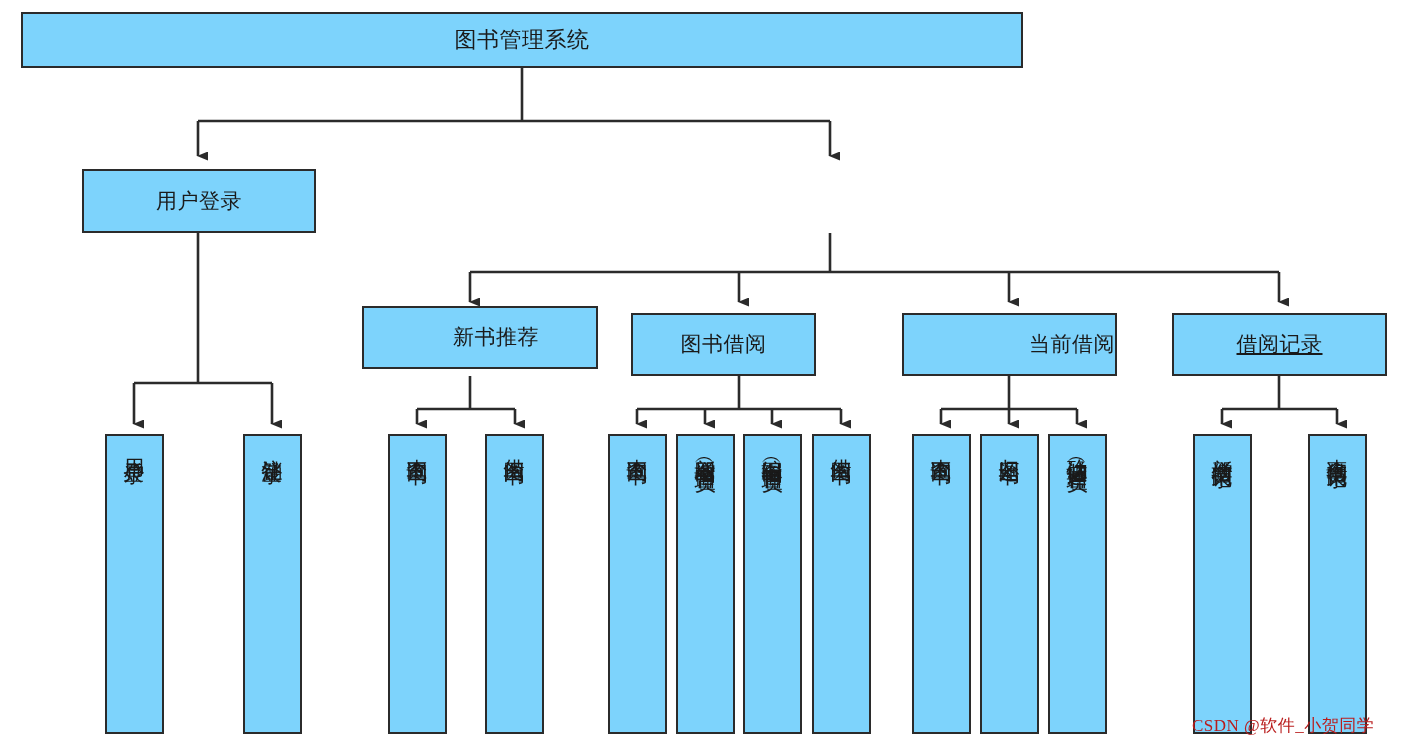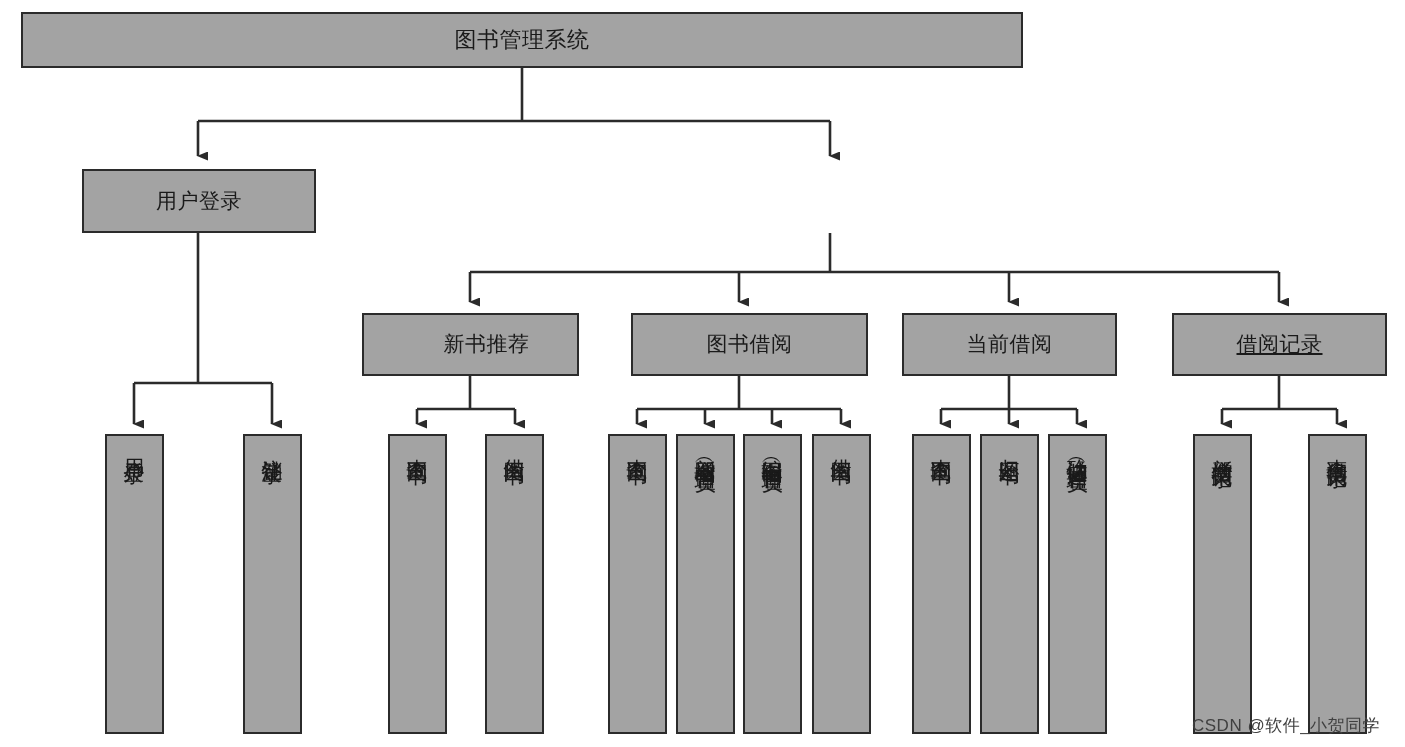--- a/index.html
+++ b/index.html
@@ -23,21 +23,21 @@
     left: 0;
     top: 0;
     width: 1405px;
     height: 747px;
     pointer-events: none;
   }
   .node {
     position: absolute;
     box-sizing: border-box;
     border: 2px solid #2b2b2b;
-    background: #a3a3a3;
+    background: #7dd3fc;
     display: flex;
     align-items: center;
     justify-content: center;
     color: #1a1a1a;
     line-height: 1.18;
   }
   .node.h {
     font-size: 21px;
     letter-spacing: 0.5px;
   }
@@ -53,23 +53,24 @@
   .node.v .vtext {
     writing-mode: vertical-rl;
     text-orientation: upright;
     letter-spacing: 2px;
     white-space: nowrap;
     line-height: 1;
   }
   .watermark {
     position: absolute;
     font-size: 17px;
-    color: #404040;
+    color: #b91c1c;
     white-space: nowrap;
     letter-spacing: 0.5px;
+    font-family: Liberation Serif, serif;
   }
 </style>
 </head>
 <body>
 
 <div id="canvas">
 
   <svg class="wires" viewBox="0 0 1405 747">
     <defs>
       <marker id="arw" markerWidth="9" markerHeight="11" refX="4.5" refY="10" orient="auto" markerUnits="userSpaceOnUse">
@@ -121,27 +122,27 @@
   </svg>
 
   <div class="node h root" style="left:21px; top:12px; width:1002px; height:56px;">
     <span>图书管理系统</span>
   </div>
 
   <div class="node h" style="left:82px; top:169px; width:234px; height:64px;">
     <span>用户登录</span>
   </div>
 
-  <div class="node h" style="left:362px; top:313px; width:217px; height:63px;padding-left:32px;">
+  <div class="node h" style="left:362px; top:306px; width:236px; height:63px;padding-left:32px;">
     <span>新书推荐</span>
   </div>
-  <div class="node h" style="left:631px; top:313px; width:237px; height:63px;">
+  <div class="node h" style="left:631px; top:313px; width:185px; height:63px;">
     <span>图书借阅</span>
   </div>
-  <div class="node h" style="left:902px; top:313px; width:215px; height:63px;">
+  <div class="node h" style="left:902px; top:313px; width:215px; height:63px;justify-content:flex-end;">
     <span>当前借阅</span>
   </div>
   <div class="node h" style="left:1172px; top:313px; width:215px; height:63px;text-decoration:underline;">
     <span>借阅记录</span>
   </div>
 
   <div class="node v" style="left:105px; top:434px; width:59px; height:300px;">
     <span class="vtext">用户登录</span>
   </div>
   <div class="node v" style="left:243px; top:434px; width:59px; height:300px;">

